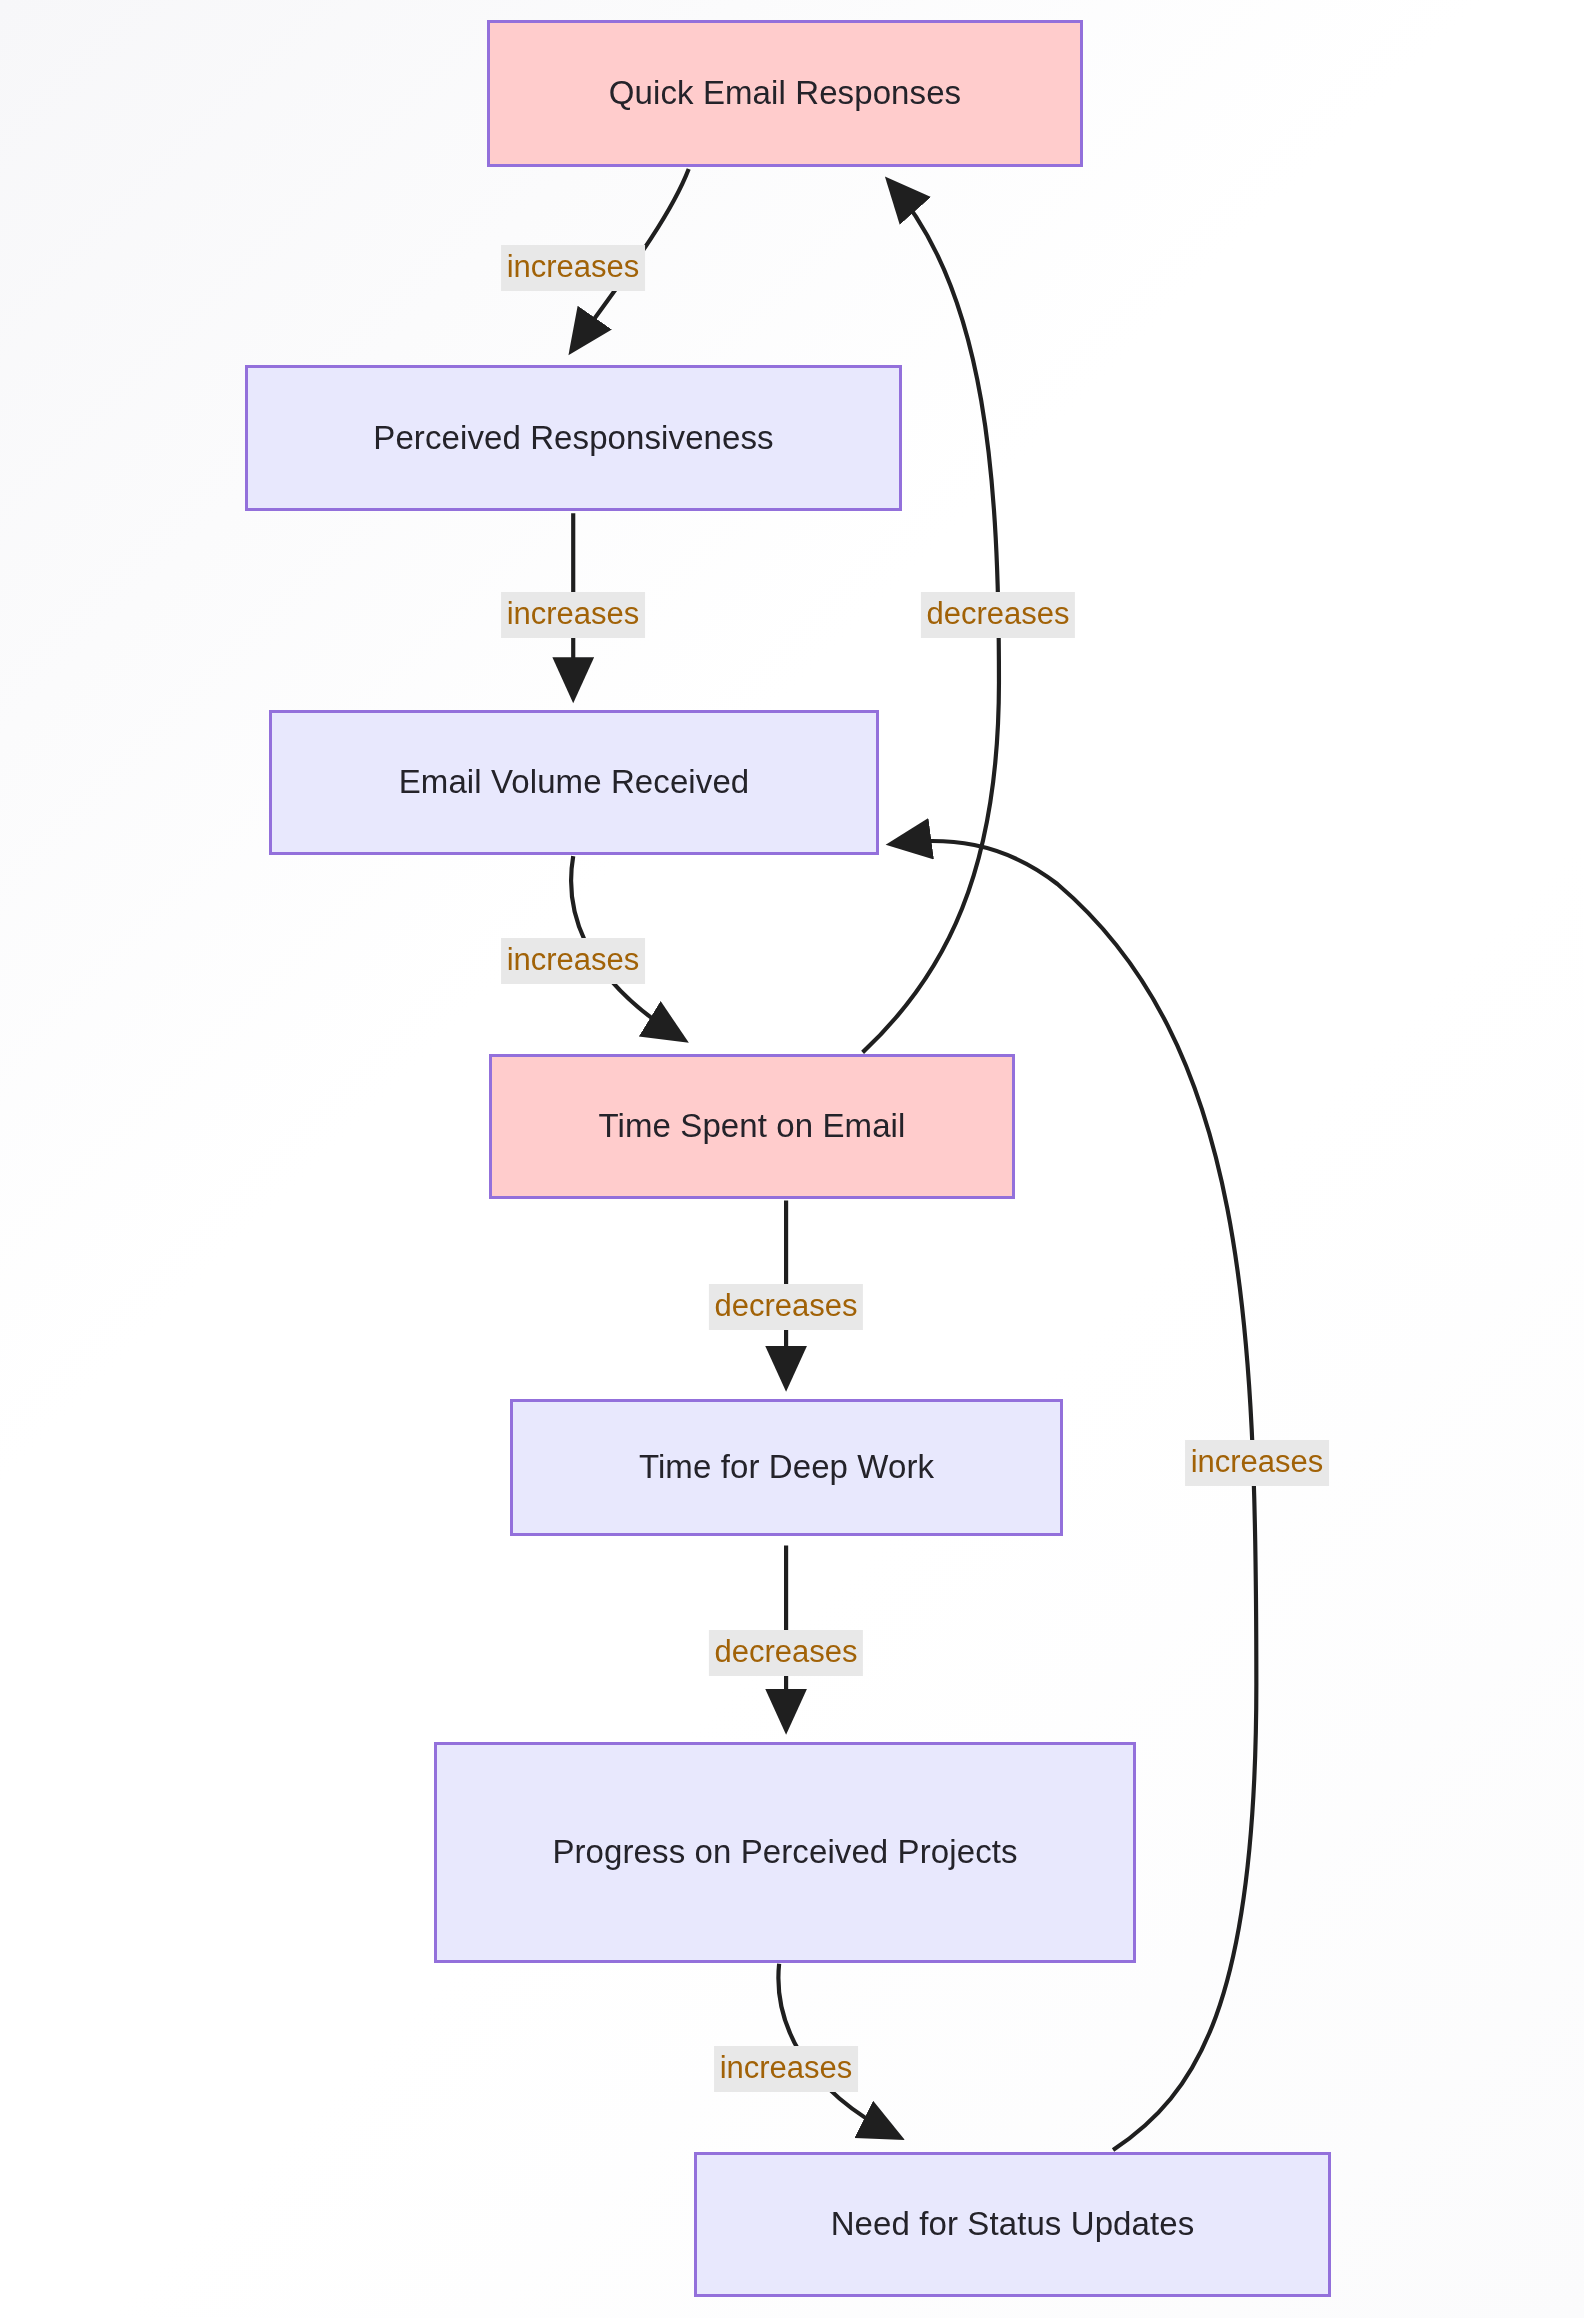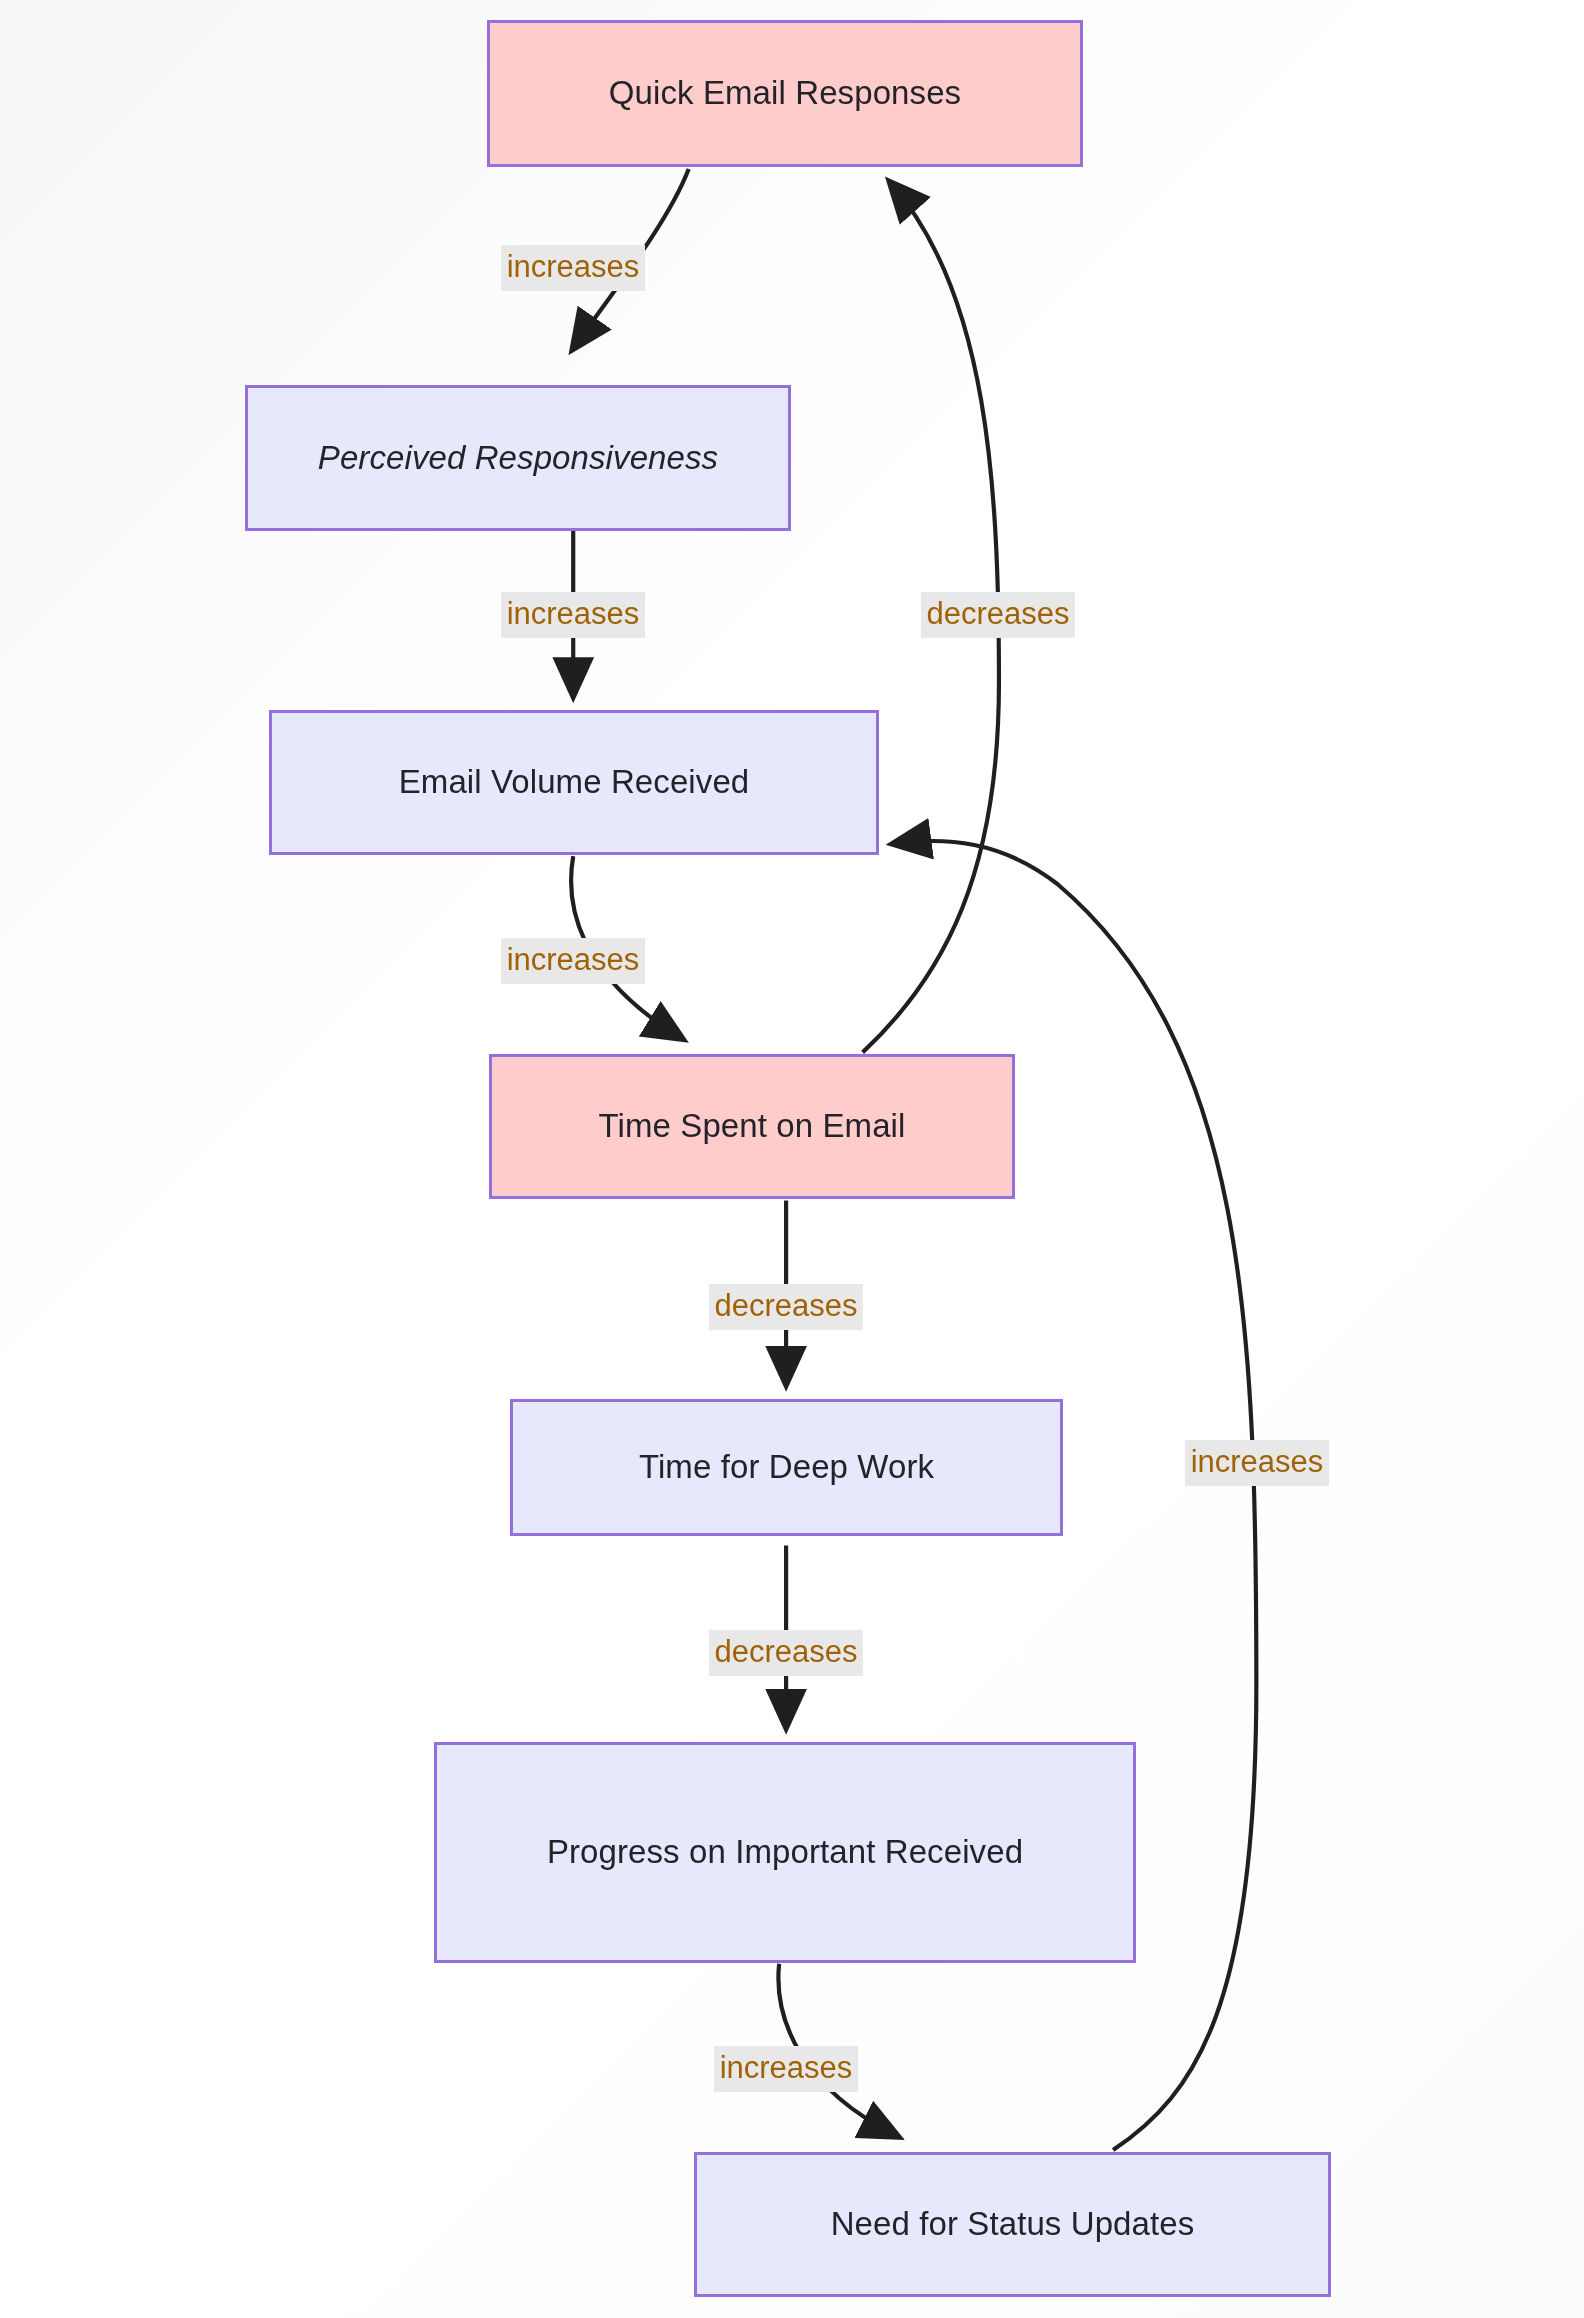--- a/index.html
+++ b/index.html
@@ -90,38 +90,38 @@
 
     <path d="M 1120,2822 C 1112,2900 1150,3000 1290,3070" fill="none" stroke="#1f1f1f" stroke-width="6" marker-end="url(#arrowhead)"></path>
 
     <path d="M 1600,3090 C 1720,3010 1806,2880 1806,2420 C 1806,1900 1790,1500 1520,1270 C 1440,1208 1360,1202 1285,1212" fill="none" stroke="#1f1f1f" stroke-width="6" marker-end="url(#arrowhead)"></path>
   </svg>
 
   <div class="node accent" style="left:487px; top:20px; width:596px; height:147px;">
     <span>Quick Email Responses</span>
   </div>
 
-  <div class="node plain" style="left:245px; top:385px; width:546px; height:146px;font-style:italic;">
+  <div class="node plain" style="left:245px; top:365px; width:657px; height:146px;">
     <span>Perceived Responsiveness</span>
   </div>
 
   <div class="node plain" style="left:269px; top:710px; width:610px; height:145px;text-align:right;">
     <span>Email Volume Received</span>
   </div>
 
   <div class="node accent" style="left:489px; top:1054px; width:526px; height:145px;">
     <span>Time Spent on Email</span>
   </div>
 
   <div class="node plain" style="left:510px; top:1399px; width:553px; height:137px;">
     <span>Time for Deep Work</span>
   </div>
 
   <div class="node plain" style="left:434px; top:1742px; width:702px; height:221px;">
-    <span>Progress on Important Received</span>
+    <span>Progress on Perceived Projects</span>
   </div>
 
   <div class="node plain" style="left:694px; top:2152px; width:637px; height:145px;">
     <span>Need for Status Updates</span>
   </div>
 
   <div class="edge-label" style="left:573px; top:245px;">increases</div>
 
   <div class="edge-label" style="left:573px; top:592px;">increases</div>
 

